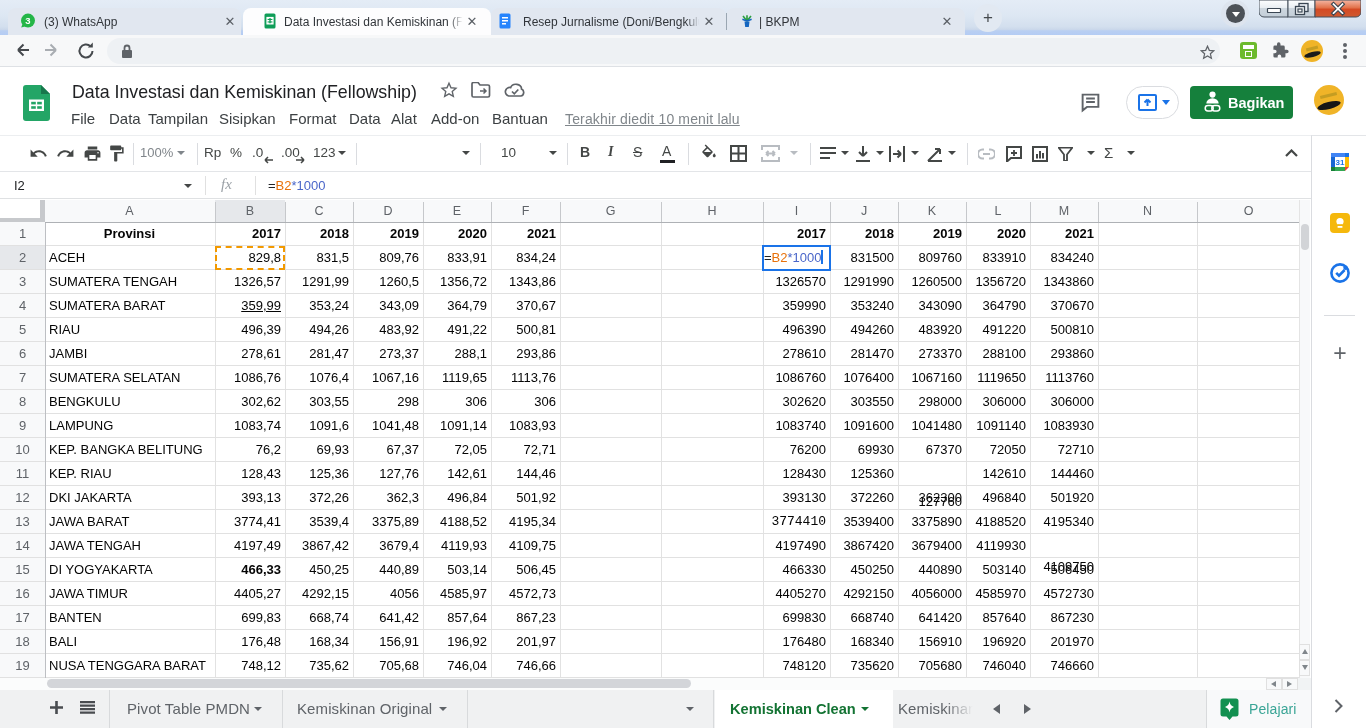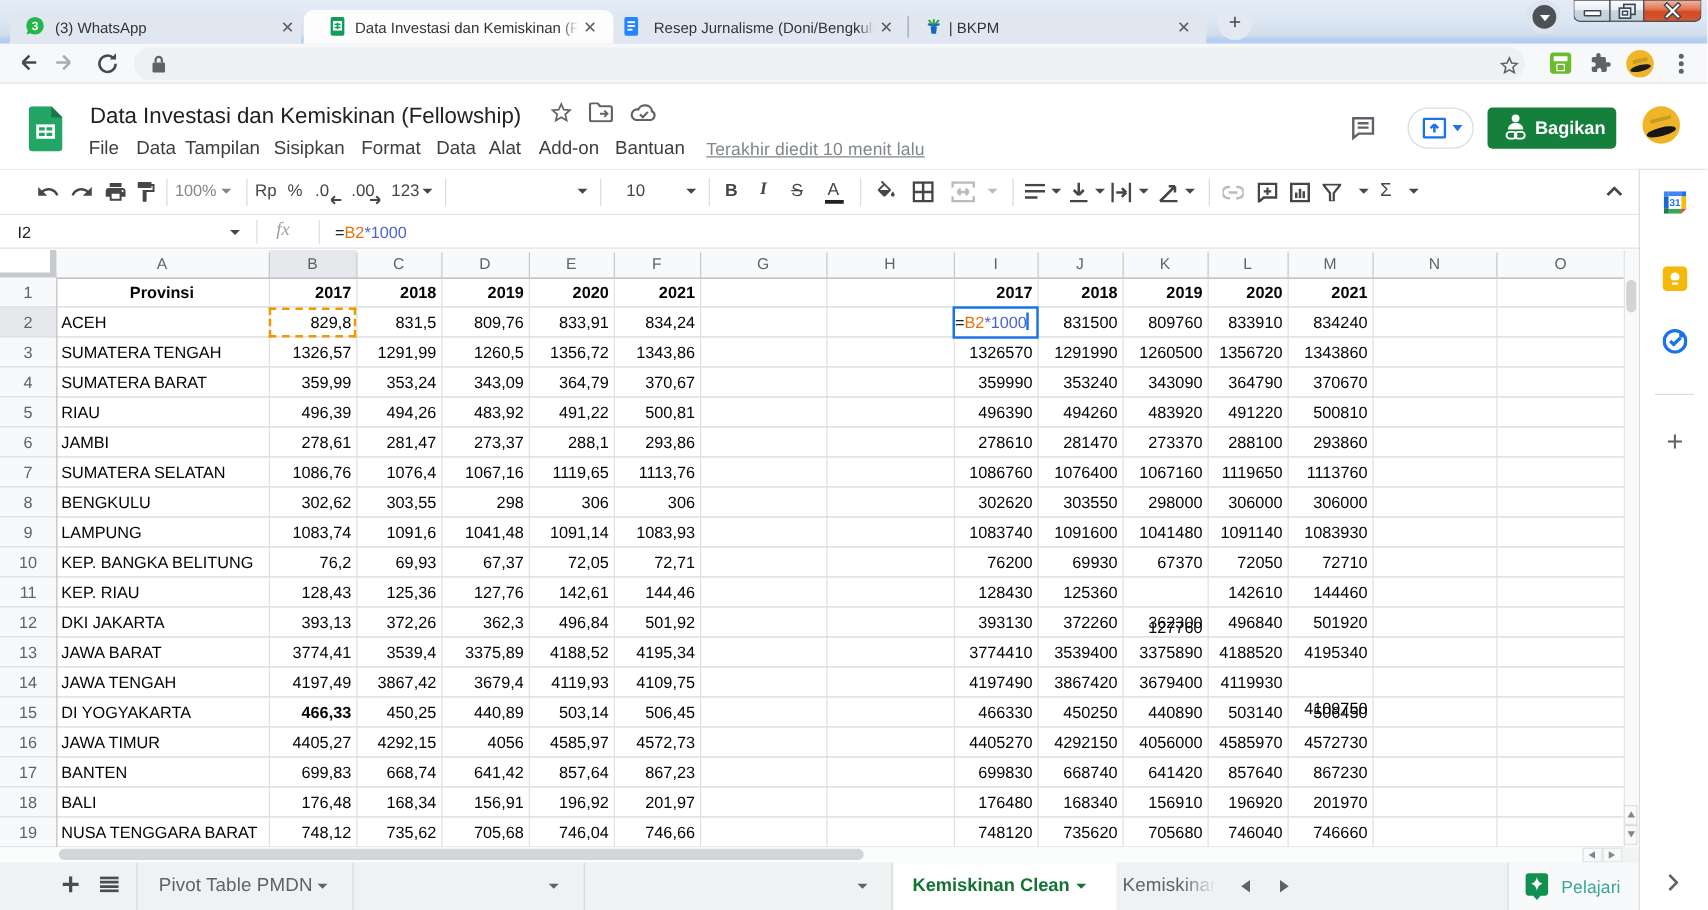--- a/index.html
+++ b/index.html
@@ -437,21 +437,21 @@
 <div class="abs cell num" style="left:356px;top:70px;width:63px;">1260,5</div>
 <div class="abs cell num" style="left:426px;top:70px;width:61px;">1356,72</div>
 <div class="abs cell num" style="left:494px;top:70px;width:62px;">1343,86</div>
 <div class="abs cell num" style="left:766px;top:70px;width:60px;">1326570</div>
 <div class="abs cell num" style="left:833px;top:70px;width:61px;">1291990</div>
 <div class="abs cell num" style="left:901px;top:70px;width:61px;">1260500</div>
 <div class="abs cell num" style="left:969px;top:70px;width:57px;">1356720</div>
 <div class="abs cell num" style="left:1033px;top:70px;width:61px;">1343860</div>
 <div class="abs rnum" style="left:0;top:94px;">4</div>
 <div class="abs cell" style="left:49px;top:94px;width:162px;">SUMATERA BARAT</div>
-<div class="abs cell num" style="left:218px;top:94px;width:63px;">359,99</div>
+<div class="abs cell num" style="left:218px;top:94px;width:63px;text-decoration:underline;">359,99</div>
 <div class="abs cell num" style="left:288px;top:94px;width:61px;">353,24</div>
 <div class="abs cell num" style="left:356px;top:94px;width:63px;">343,09</div>
 <div class="abs cell num" style="left:426px;top:94px;width:61px;">364,79</div>
 <div class="abs cell num" style="left:494px;top:94px;width:62px;">370,67</div>
 <div class="abs cell num" style="left:766px;top:94px;width:60px;">359990</div>
 <div class="abs cell num" style="left:833px;top:94px;width:61px;">353240</div>
 <div class="abs cell num" style="left:901px;top:94px;width:61px;">343090</div>
 <div class="abs cell num" style="left:969px;top:94px;width:57px;">364790</div>
 <div class="abs cell num" style="left:1033px;top:94px;width:61px;">370670</div>
 <div class="abs rnum" style="left:0;top:118px;">5</div>
@@ -550,21 +550,21 @@
 <div class="abs cell num" style="left:901px;top:286px;width:61px;">362300</div>
 <div class="abs cell num" style="left:969px;top:286px;width:57px;">496840</div>
 <div class="abs cell num" style="left:1033px;top:286px;width:61px;">501920</div>
 <div class="abs rnum" style="left:0;top:310px;">13</div>
 <div class="abs cell" style="left:49px;top:310px;width:162px;">JAWA BARAT</div>
 <div class="abs cell num" style="left:218px;top:310px;width:63px;">3774,41</div>
 <div class="abs cell num" style="left:288px;top:310px;width:61px;">3539,4</div>
 <div class="abs cell num" style="left:356px;top:310px;width:63px;">3375,89</div>
 <div class="abs cell num" style="left:426px;top:310px;width:61px;">4188,52</div>
 <div class="abs cell num" style="left:494px;top:310px;width:62px;">4195,34</div>
-<div class="abs cell num" style="left:766px;top:310px;width:60px;">3774410</div>
+<div class="abs cell num" style="left:766px;top:310px;width:60px;font-family:Liberation Mono, monospace;">3774410</div>
 <div class="abs cell num" style="left:833px;top:310px;width:61px;">3539400</div>
 <div class="abs cell num" style="left:901px;top:310px;width:61px;">3375890</div>
 <div class="abs cell num" style="left:969px;top:310px;width:57px;">4188520</div>
 <div class="abs cell num" style="left:1033px;top:310px;width:61px;">4195340</div>
 <div class="abs rnum" style="left:0;top:334px;">14</div>
 <div class="abs cell" style="left:49px;top:334px;width:162px;">JAWA TENGAH</div>
 <div class="abs cell num" style="left:218px;top:334px;width:63px;">4197,49</div>
 <div class="abs cell num" style="left:288px;top:334px;width:61px;">3867,42</div>
 <div class="abs cell num" style="left:356px;top:334px;width:63px;">3679,4</div>
 <div class="abs cell num" style="left:426px;top:334px;width:61px;">4119,93</div>
@@ -675,20 +675,21 @@
 <svg class="abs" style="left:50px;top:11px;" width="13" height="13" viewBox="0 0 13 13">
       <path d="M6.5 0 v13 M0 6.5 h13" stroke="#494c50" stroke-width="2.6"></path>
     </svg>
 <svg class="abs" style="left:80px;top:11px;" width="15" height="13" viewBox="0 0 15 13">
       <path d="M0 1.2 h15 M0 4.7 h15 M0 8.2 h15 M0 11.7 h15" stroke="#494c50" stroke-width="2.2"></path>
     </svg>
 <div class="abs stsep" style="left:109px;"></div>
 <div class="abs sheettab" style="left:127px;top:0;font-weight:500;color:#5f6368;">Pivot Table PMDN</div>
 <div class="abs" style="left:254px;top:17px;width:0;height:0;border-left:4px solid transparent;border-right:4px solid transparent;border-top:4.5px solid #5f6368;"></div>
 <div class="abs stsep" style="left:282px;"></div>
+<div class="abs sheettab" style="left:297px;top:0;font-weight:500;color:#5f6368;">Kemiskinan Original</div>
 <div class="abs" style="left:439px;top:17px;width:0;height:0;border-left:4px solid transparent;border-right:4px solid transparent;border-top:4.5px solid #5f6368;"></div>
 <div class="abs stsep" style="left:467px;"></div>
 <div class="abs" style="left:686px;top:17px;width:0;height:0;border-left:4px solid transparent;border-right:4px solid transparent;border-top:4.5px solid #5f6368;"></div>
 <div class="abs stsep" style="left:713px;"></div>
 <div class="abs" style="left:715px;top:0;width:178px;height:38px;background:#fff;"></div>
 <div class="abs sheettab" style="left:730px;top:0;font-weight:bold;color:#137333;font-size:14.6px;letter-spacing:0;">Kemiskinan Clean</div>
 <div class="abs" style="left:861px;top:17px;width:0;height:0;border-left:4px solid transparent;border-right:4px solid transparent;border-top:4.5px solid #137333;"></div>
 <div class="abs sheettab" style="left:898px;top:0;">Kemiskinan</div>
 <div class="abs" style="left:945px;top:0;width:40px;height:38px;background:linear-gradient(90deg,rgba(240,241,242,0),#f0f1f2 70%);"></div>
 <div class="abs" style="left:993px;top:14px;width:0;height:0;border-top:5px solid transparent;border-bottom:5px solid transparent;border-right:7px solid #5f6368;"></div>

